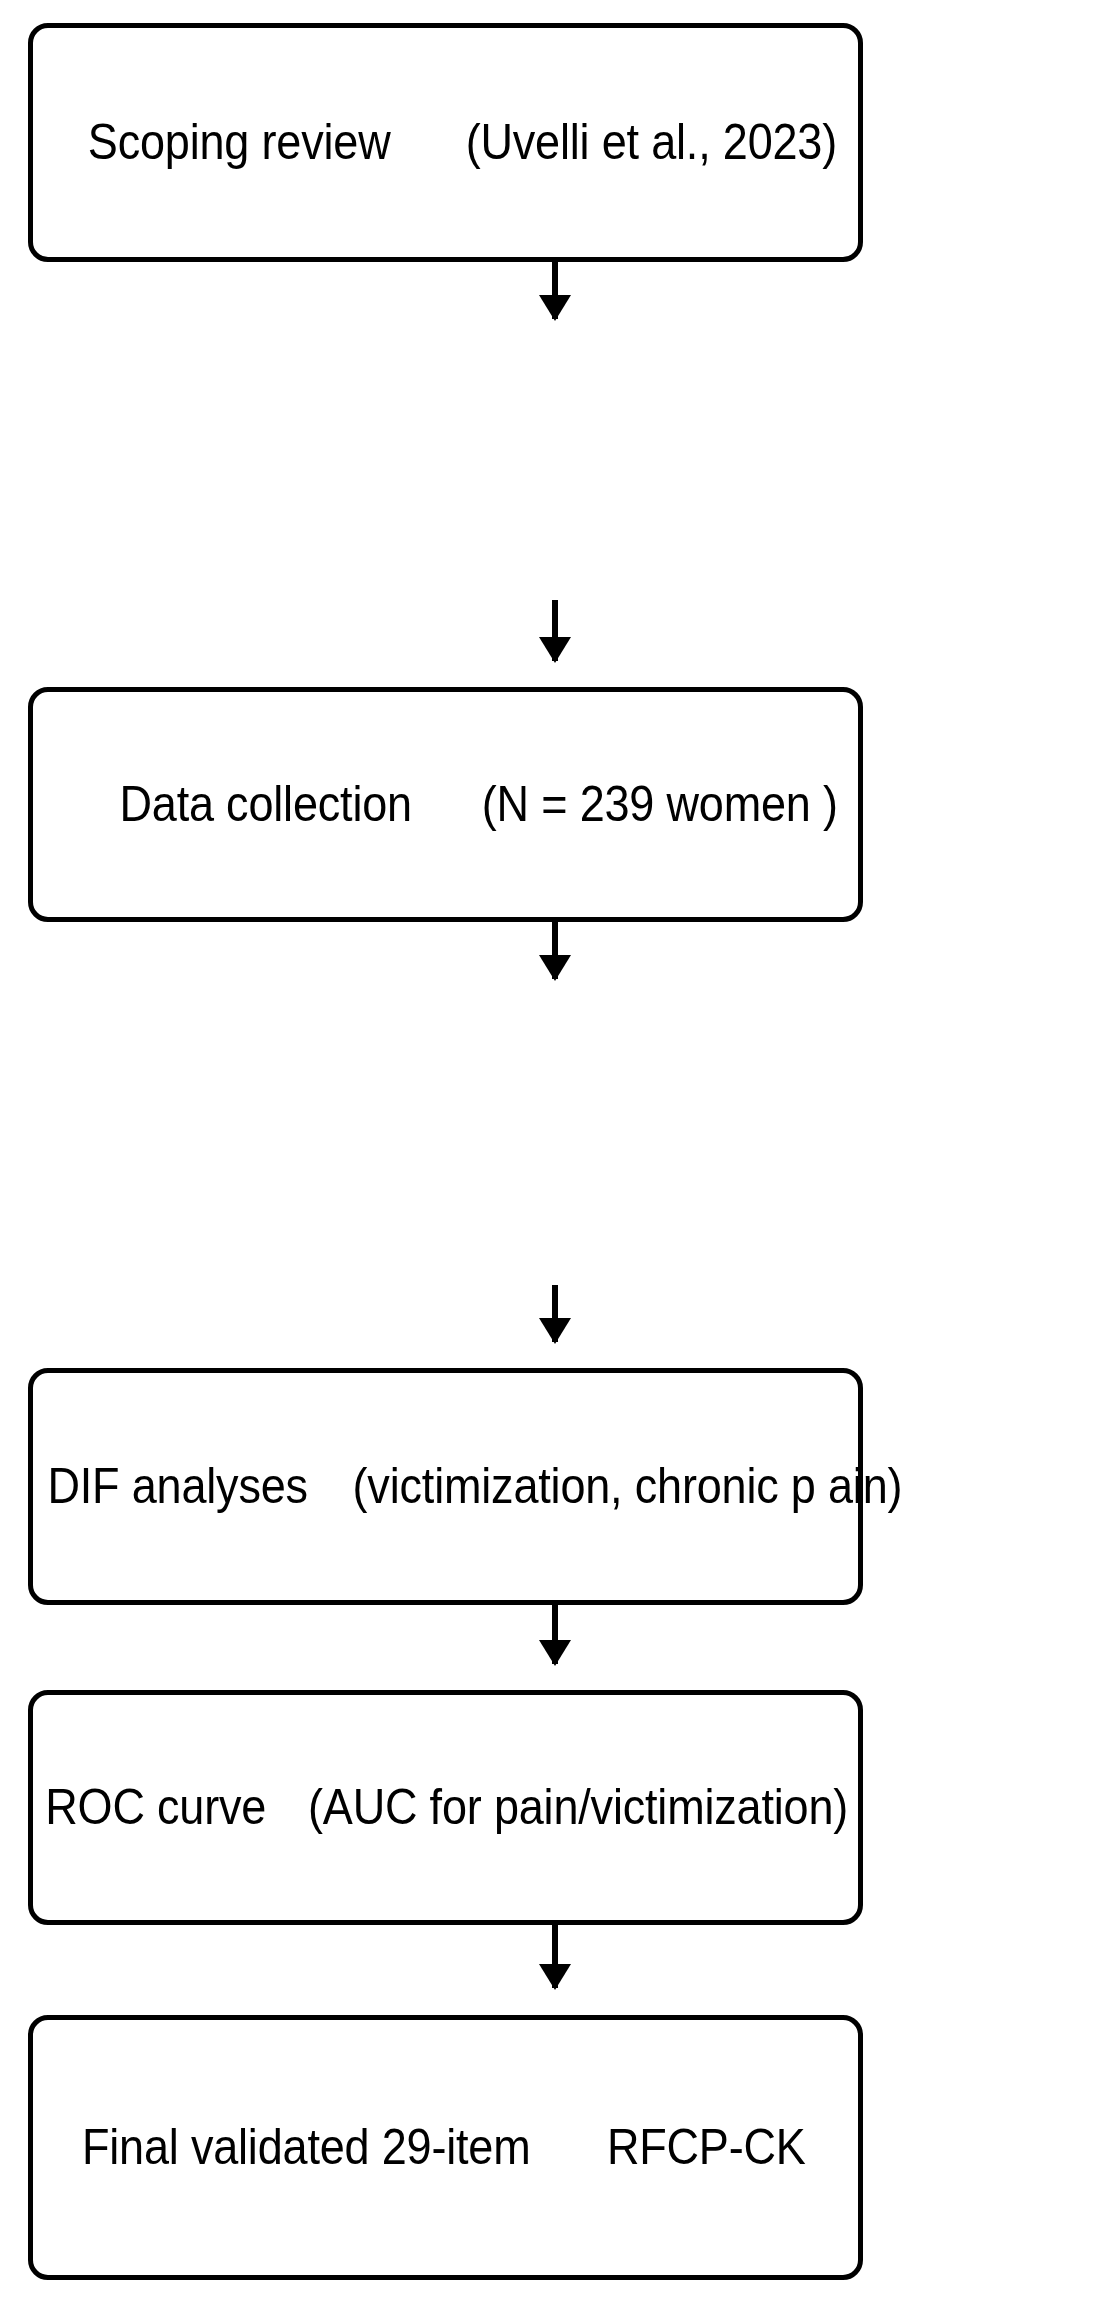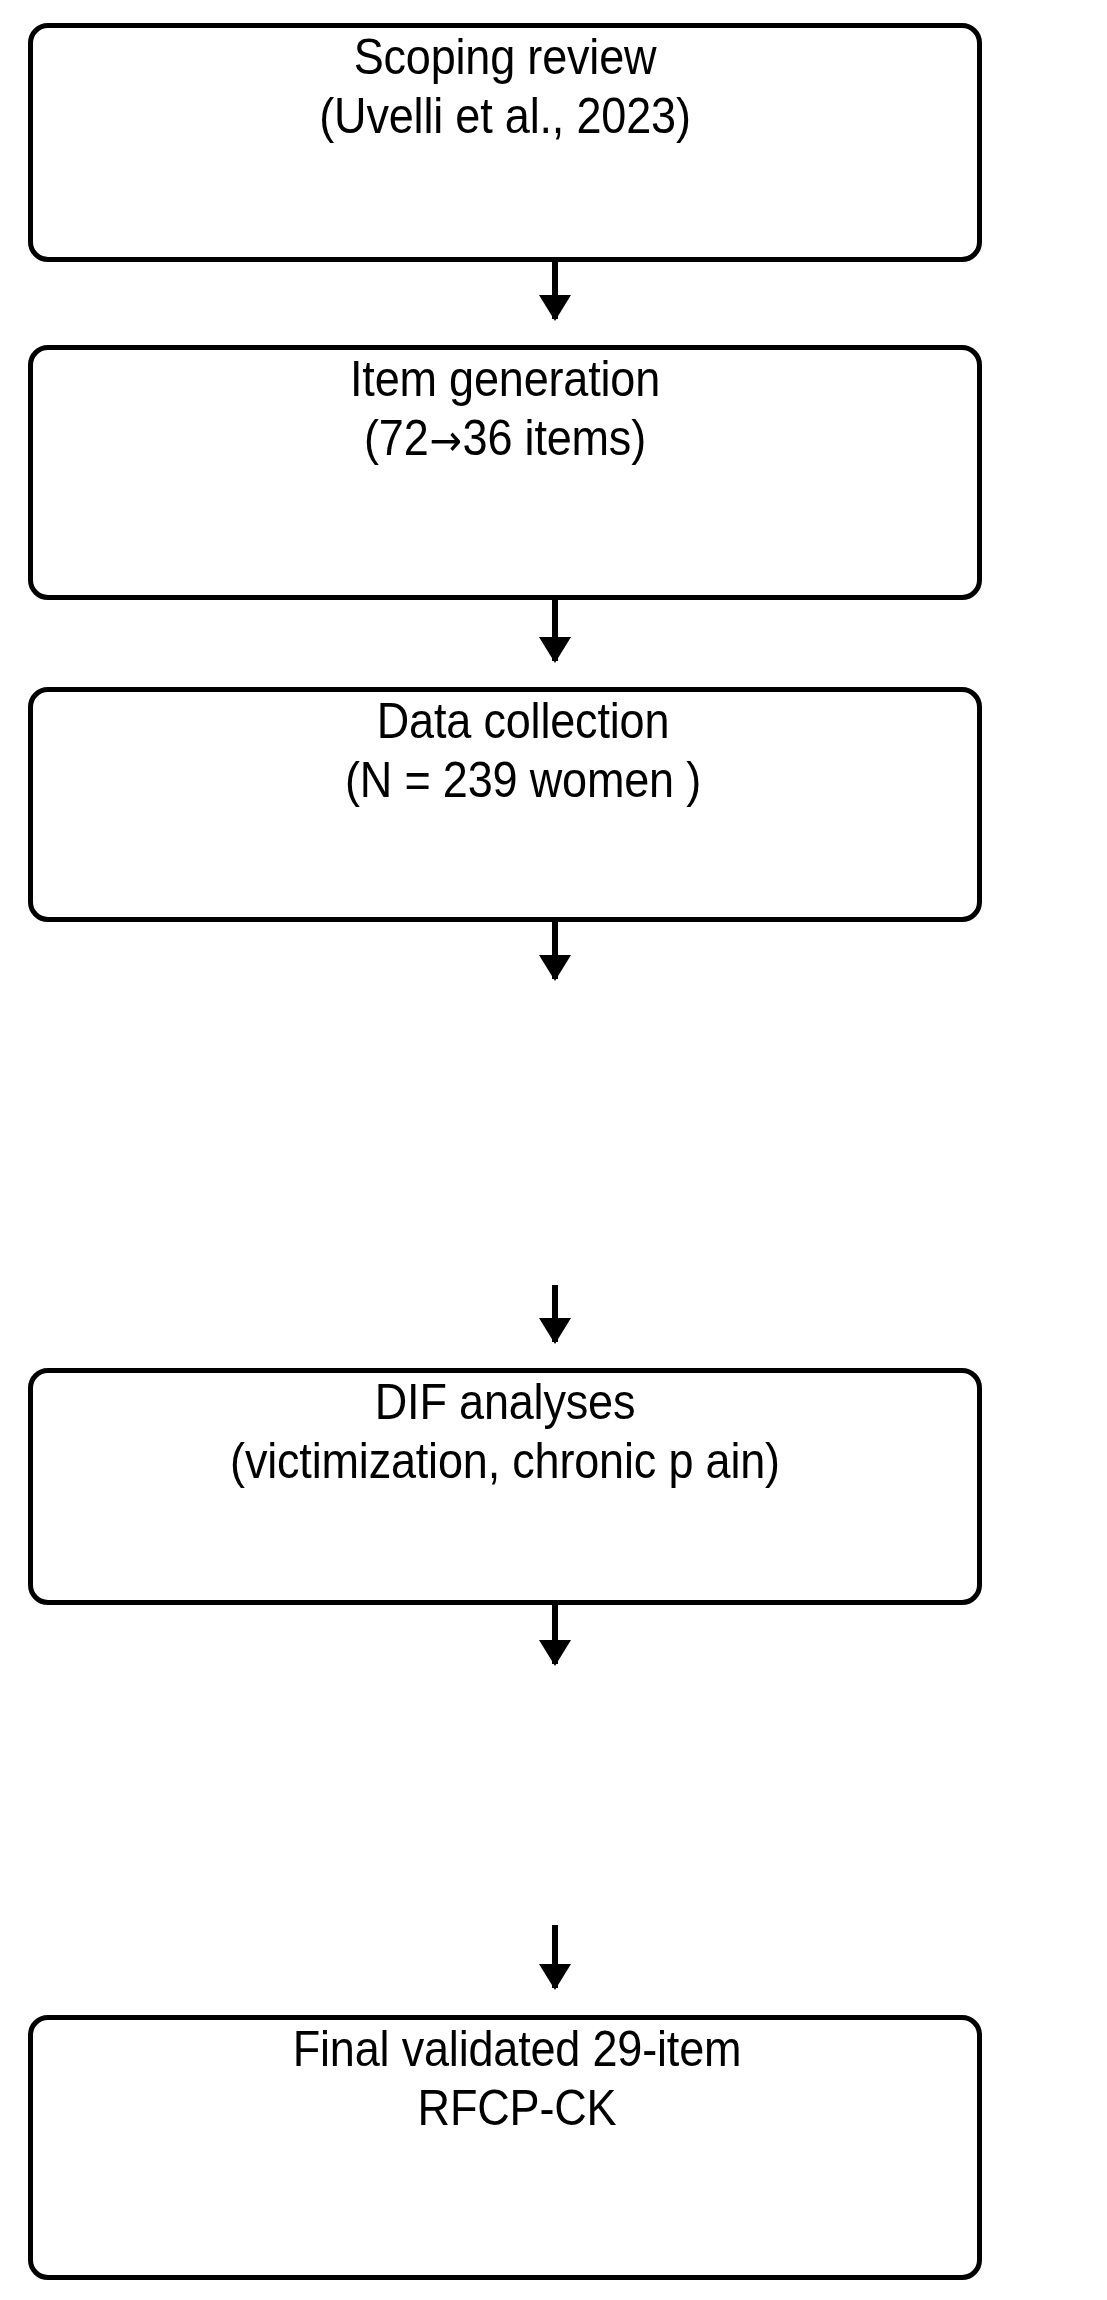--- a/index.html
+++ b/index.html
@@ -19,29 +19,29 @@
     width: 1107px;
     height: 2300px;
     background: #ffffff;
     overflow: hidden;
   }
 
   
   .node {
     position: absolute;
     left: 28px;
-    width: 954px;
+    width: 835px;
     box-sizing: border-box;
     border: 5px solid #000000;
     border-radius: 20px;
     background: #ffffff;
     display: flex;
-    flex-direction: column;
+    flex-direction: row;
     align-items: center;
-    justify-content: flex-start;
+    justify-content: space-between;
     text-align: center;
     color: #000000;
   }
 
   .node-line {
     display: block;
     width: 100%;
     font-size: 50px;
     line-height: 1.17;
     letter-spacing: -0.2px;
@@ -90,46 +90,44 @@
 
 <div id="flowchart">
 
   <div class="node" style="top:23px; height:239px;">
     <span class="node-line">Scoping review</span>
     <span class="node-line">(Uvelli et al., 2023)</span>
   </div>
 
   <div class="connector" style="top:262px; height:57px;"></div>
 
-  <div class="node" style="top:345px; height:255px;">
-    <span class="node-line">Item generation</span>
-    <span class="node-line">
-      <span>(72</span><span class="to-arrow">→</span><span>36 items)</span>
-    </span>
-  </div>
 
   <div class="connector" style="top:600px; height:61px;"></div>
 
   <div class="node" style="top:687px; height:235px;padding-left:36px;">
     <span class="node-line">Data collection</span>
     <span class="node-line">(N = 239 women )</span>
   </div>
 
   <div class="connector" style="top:922px; height:57px;"></div>
 
 
   <div class="connector" style="top:1285px; height:57px;"></div>
 
   <div class="node" style="top:1368px; height:237px;">
     <span class="node-line">DIF analyses</span>
     <span class="node-line">(victimization, chronic p ain)</span>
   </div>
 
   <div class="connector" style="top:1605px; height:59px;"></div>
 
+  <div class="node" style="top:1690px; height:235px;">
+    <span class="node-line">ROC curve</span>
+    <span class="node-line">(AUC for pain/victimization)</span>
+  </div>
 
   <div class="connector" style="top:1925px; height:63px;"></div>
 
   <div class="node" style="top:2015px; height:265px;padding-left:24px;">
     <span class="node-line">Final validated 29-item</span>
     <span class="node-line">RFCP-CK</span>
   </div>
 
 </div>
 

